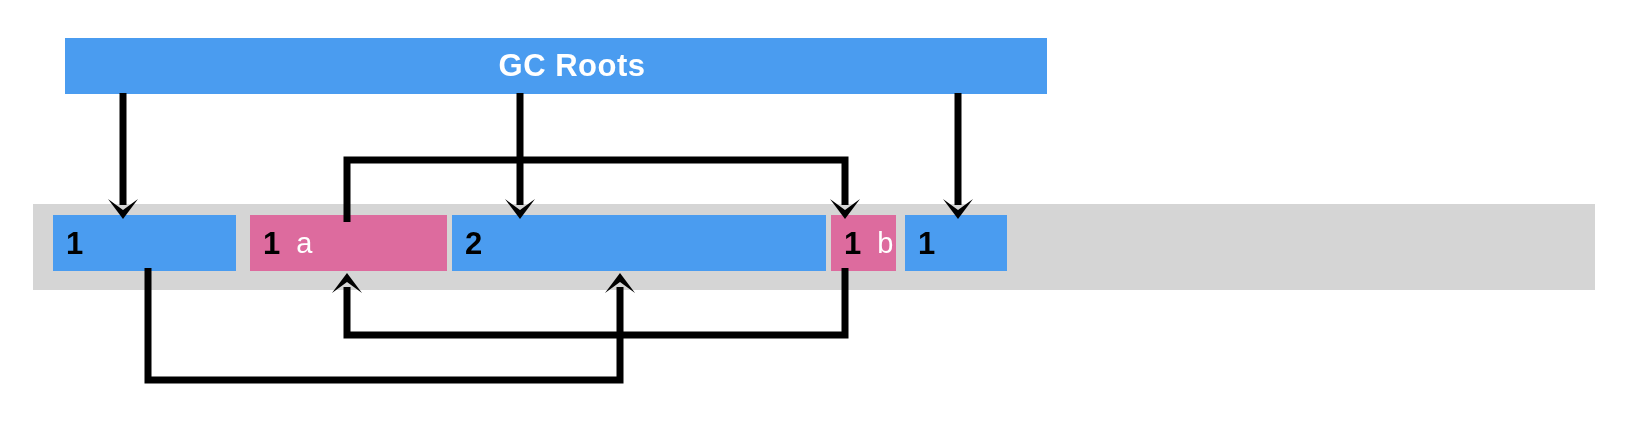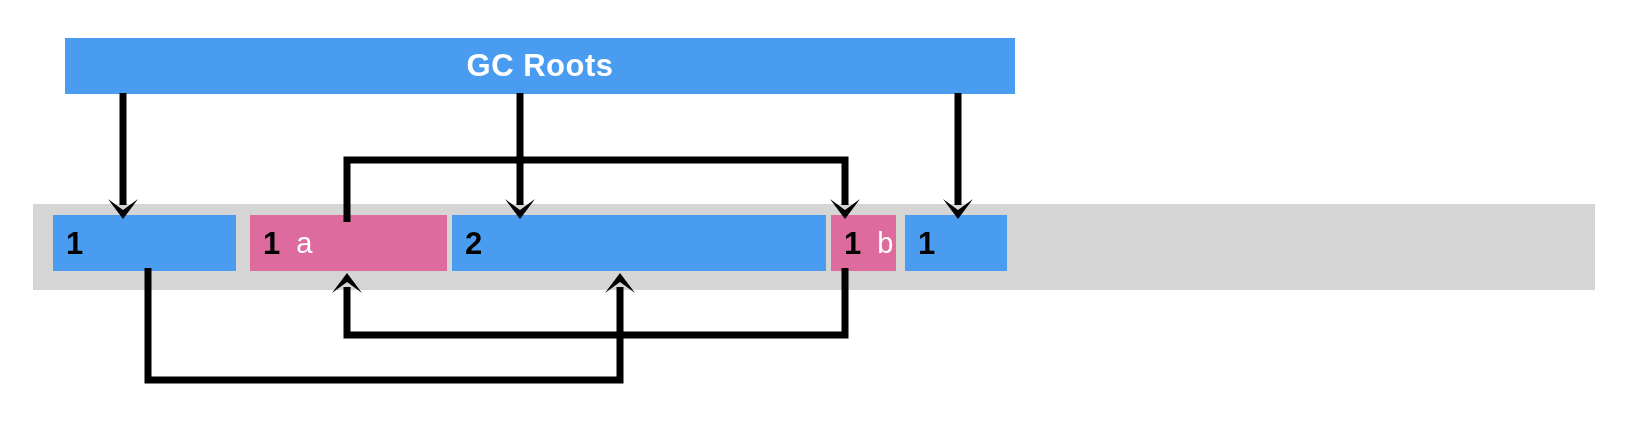--- a/index.html
+++ b/index.html
@@ -2,21 +2,21 @@
 <html><head>
 <meta charset="utf-8">
 <style>
   html,body{margin:0;padding:0;background:#ffffff;}
   body{font-family:"Liberation Sans",sans-serif;}
   #stage{position:relative;width:1652px;height:426px;background:#ffffff;overflow:hidden;}
 
   .gc-roots-bar{
     position:absolute;left:65px;top:38px;width:950px;height:56px;
     display:flex;align-items:center;justify-content:center;
-    color:#ffffff;font-size:31px;font-weight:700;letter-spacing:0.5px;
+    color:#ffffff;font-size:31px;font-weight:700;letter-spacing:0.5px;padding-left:32px;
   }
 
   .heap-band{position:absolute;left:33px;top:204px;width:1562px;height:86px;}
 
   .heap-block{
     position:absolute;top:215px;height:56px;
     display:flex;align-items:center;box-sizing:border-box;
   }
   .heap-block .refcount{
     font-size:31px;font-weight:700;color:#000000;line-height:1;

